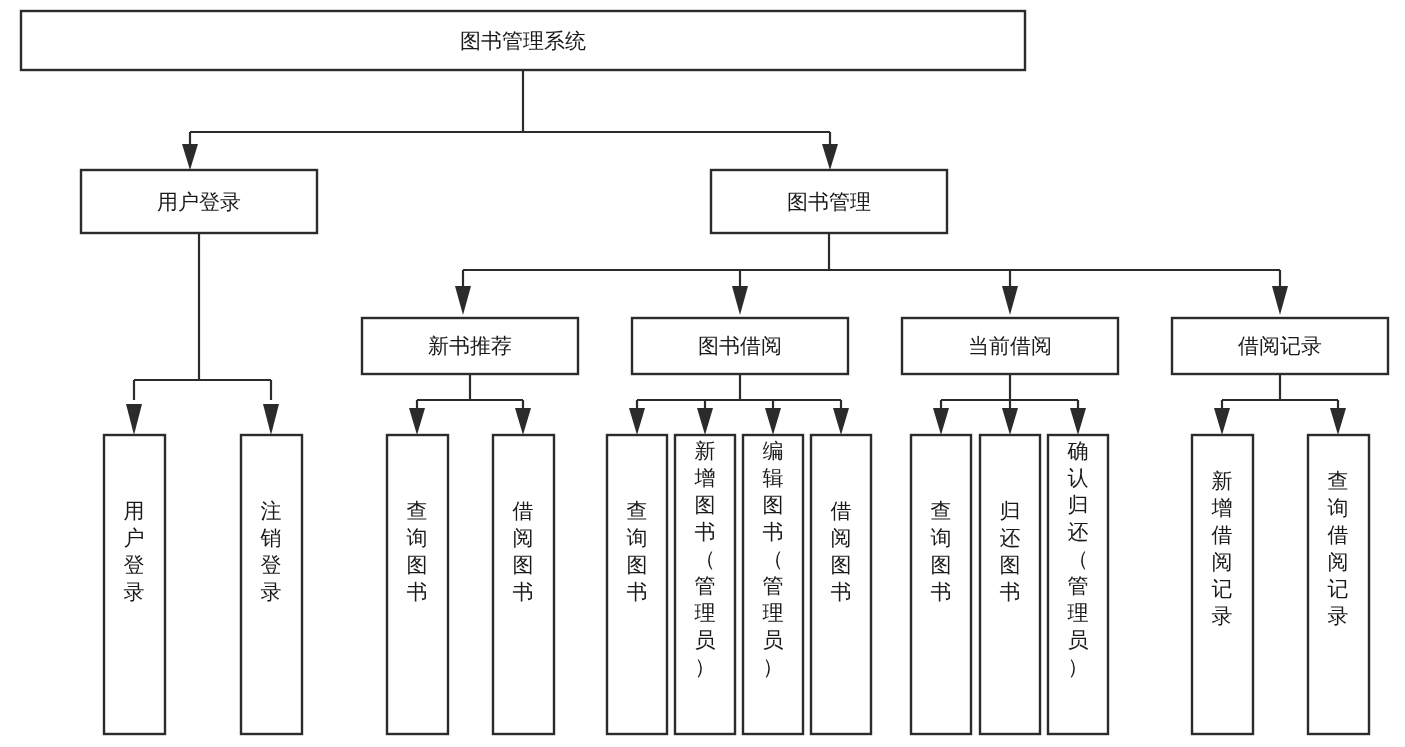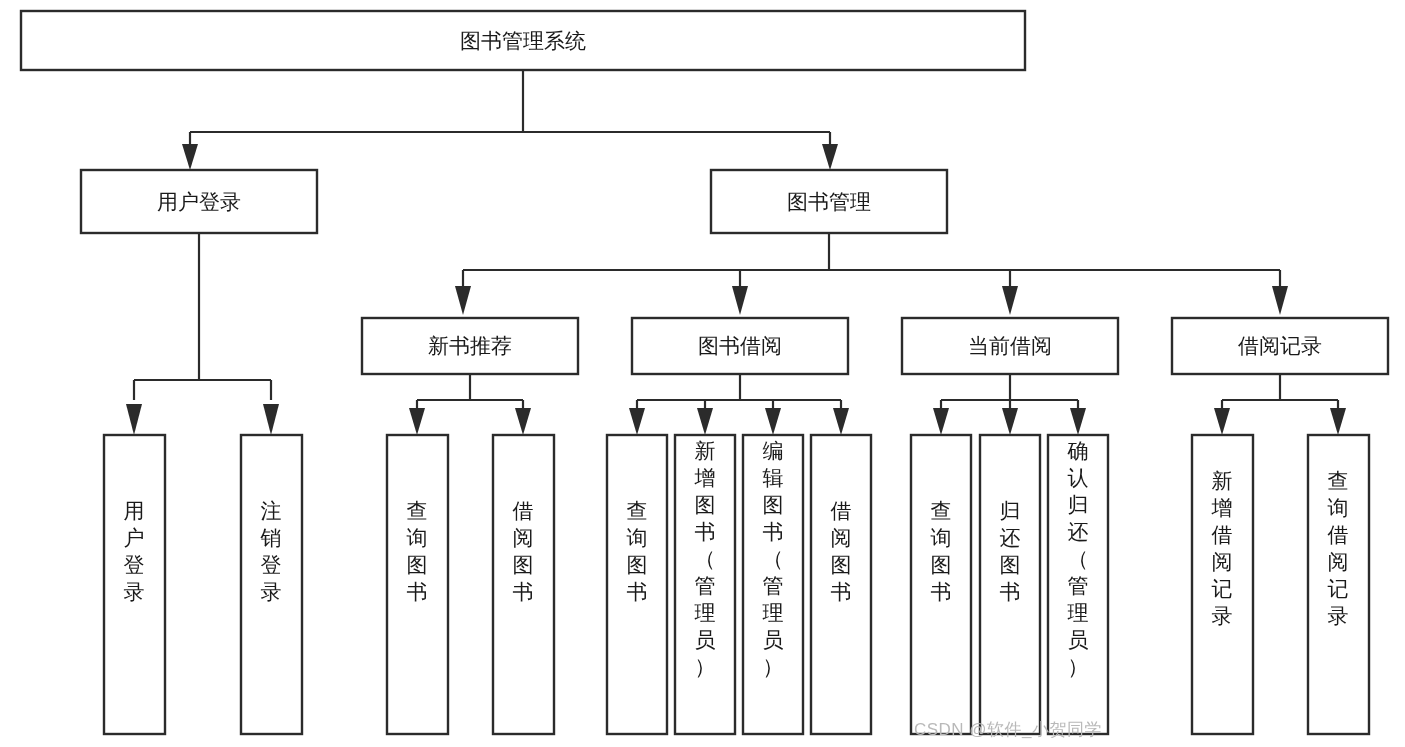--- a/index.html
+++ b/index.html
@@ -234,15 +234,14 @@
       <rect class="node-box" x="1192" y="435" width="61" height="299"></rect>
       <text class="node-label-vertical" x="1222" y="488"><tspan x="1222" dy="0">新</tspan><tspan x="1222" dy="27">增</tspan><tspan x="1222" dy="27">借</tspan><tspan x="1222" dy="27">阅</tspan><tspan x="1222" dy="27">记</tspan><tspan x="1222" dy="27">录</tspan></text>
     </g>
     <g>
       <rect class="node-box" x="1308" y="435" width="61" height="299"></rect>
       <text class="node-label-vertical" x="1338" y="488"><tspan x="1338" dy="0">查</tspan><tspan x="1338" dy="27">询</tspan><tspan x="1338" dy="27">借</tspan><tspan x="1338" dy="27">阅</tspan><tspan x="1338" dy="27">记</tspan><tspan x="1338" dy="27">录</tspan></text>
     </g>
 
   </svg>
 
-  <div class="watermark">CSDN @软件_小贺同学</div>
 
 </div>
 
 </body></html>

